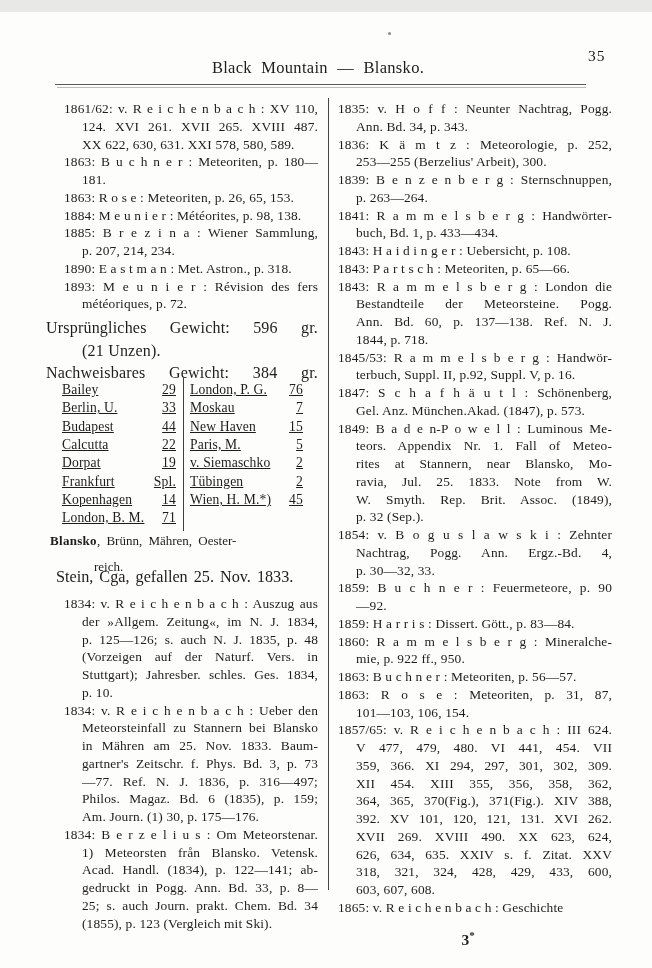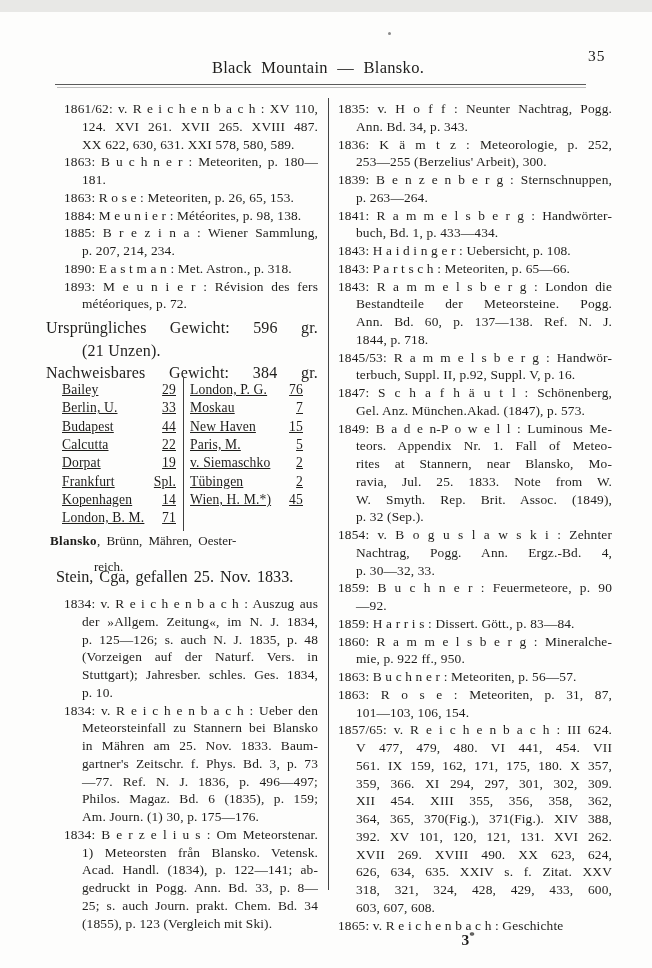--- a/index.html
+++ b/index.html
@@ -167,21 +167,21 @@
         <div class="line">p. 125—126; s. auch N. J. 1835, p. 48</div>
         <div class="line">(Vorzeigen auf der Naturf. Vers. in</div>
         <div class="line">Stuttgart); Jahresber. schles. Ges. 1834,</div>
         <div class="line last">p. 10.</div>
       </div>
       <div class="entry">
         <div class="line first">1834: v. R e i c h e n b a c h : Ueber den</div>
         <div class="line">Meteorsteinfall zu Stannern bei Blansko</div>
         <div class="line">in Mähren am 25. Nov. 1833. Baum-</div>
         <div class="line">gartner's Zeitschr. f. Phys. Bd. 3, p. 73</div>
-        <div class="line">—77. Ref. N. J. 1836, p. 496—497;</div>
+        <div class="line">—77. Ref. N. J. 1836, p. 316—497;</div>
         <div class="line">Philos. Magaz. Bd. 6 (1835), p. 159;</div>
         <div class="line last">Am. Journ. (1) 30, p. 175—176.</div>
       </div>
       <div class="entry">
         <div class="line first">1834: B e r z e l i u s : Om Meteorstenar.</div>
         <div class="line">1) Meteorsten från Blansko. Vetensk.</div>
         <div class="line">Acad. Handl. (1834), p. 122—141; ab-</div>
         <div class="line">gedruckt in Pogg. Ann. Bd. 33, p. 8—</div>
         <div class="line">25; s. auch Journ. prakt. Chem. Bd. 34</div>
         <div class="line last">(1855), p. 123 (Vergleich mit Ski).</div>
@@ -252,21 +252,20 @@
       <div class="entry">
         <div class="line first last">1863: B u c h n e r : Meteoriten, p. 56—57.</div>
       </div>
       <div class="entry">
         <div class="line first">1863: R o s e : Meteoriten, p. 31, 87,</div>
         <div class="line last">101—103, 106, 154.</div>
       </div>
       <div class="entry">
         <div class="line first">1857/65: v. R e i c h e n b a c h : III 624.</div>
         <div class="line">V 477, 479, 480. VI 441, 454. VII</div>
-        <div class="line">561. IX 159, 162, 171, 175, 180. X 357,</div>
         <div class="line">359, 366. XI 294, 297, 301, 302, 309.</div>
         <div class="line">XII 454. XIII 355, 356, 358, 362,</div>
         <div class="line">364, 365, 370(Fig.), 371(Fig.). XIV 388,</div>
         <div class="line">392. XV 101, 120, 121, 131. XVI 262.</div>
         <div class="line">XVII 269. XVIII 490. XX 623, 624,</div>
         <div class="line">626, 634, 635. XXIV s. f. Zitat. XXV</div>
         <div class="line">318, 321, 324, 428, 429, 433, 600,</div>
         <div class="line last">603, 607, 608.</div>
       </div>
       <div class="entry">

